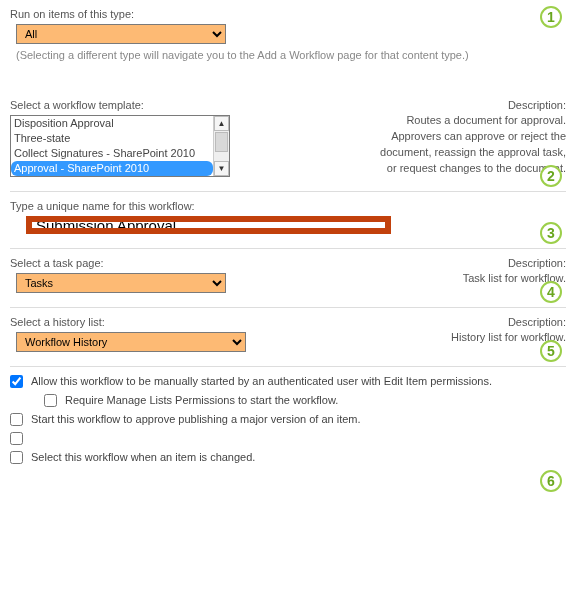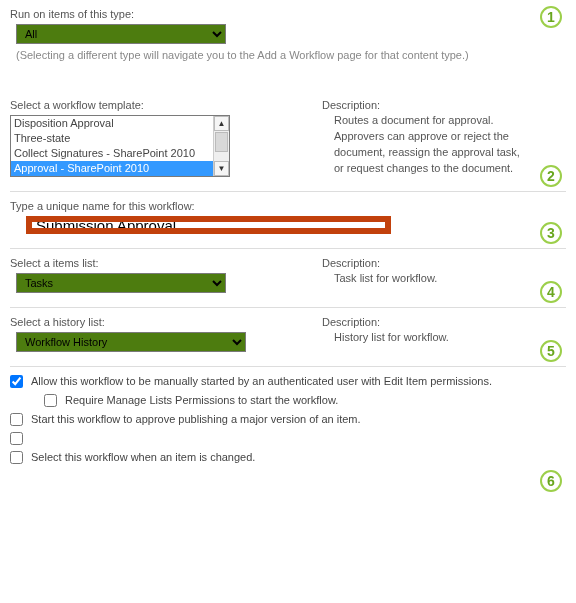--- a/index.html
+++ b/index.html
@@ -26,40 +26,40 @@
   .hint {
     color: #888;
     margin-top: 5px;
   }
   select.dropdown {
     width: 210px;
     height: 20px;
     font-family: inherit;
     font-size: 11px;
     border: 1px solid #7a7a7a;
-    background: #4d7c0f;
+    background: #fdba74;
     padding-left: 4px;
   }
   select.dropdown.wide { width: 230px; }
   input[type=text] {
     width: 365px;
     height: 18px;
     font-family: inherit;
     font-size: 15px;
     border: 6px solid #c2410c;
     padding: 1px 4px;
     margin-left: 16px;
   }
   .two-col {
     display: flex;
     align-items: flex-start;
     gap: 17px;
   }
   .col-left { flex: 0 0 275px; }
-  .col-right { flex: 1; padding-left: 20px; }
+  .col-right { flex: 1; padding-left: 20px; text-align: right; }
   .desc-head { color: #555; margin-bottom: 2px; }
   .desc-body { color: #555; padding-left: 12px; line-height: 1.45; white-space: pre-line; }
 
   
   .listbox {
     width: 220px;
     height: 62px;
     border: 1px solid #7a7a7a;
     background: #fff;
     position: relative;
@@ -74,20 +74,21 @@
   .listbox .item {
     padding: 0 3px;
     height: 15px;
     line-height: 15px;
     white-space: nowrap;
     cursor: default;
   }
   .listbox .item.selected {
     background: #3399ff;
     color: #fff;
+    border-radius: 6px;
   }
   .listbox .scrollbar {
     position: absolute;
     right: 0; top: 0; bottom: 0;
     width: 16px;
     background: #efefef;
     border-left: 1px solid #ccc;
   }
   .listbox .scrollbar .arrow {
     width: 15px; height: 15px;
@@ -196,21 +197,21 @@
   <div class="label">Type a unique name for this workflow:</div>
   <input type="text" value="Submission Approval" style="">
   <div class="badge sect3-badge">3</div>
 </div>
 
 <div class="divider"></div>
 
 <div class="section">
   <div class="two-col">
     <div class="col-left">
-      <div class="label">Select a items list:</div>
+      <div class="label">Select a task page:</div>
       <div style="padding-left:6px;">
         <select class="dropdown">
           <option>Tasks</option>
         </select>
       </div>
     </div>
     <div class="col-right">
       <div class="desc-head">Description:</div>
       <div class="desc-body">Task list for workflow.</div>
     </div>

